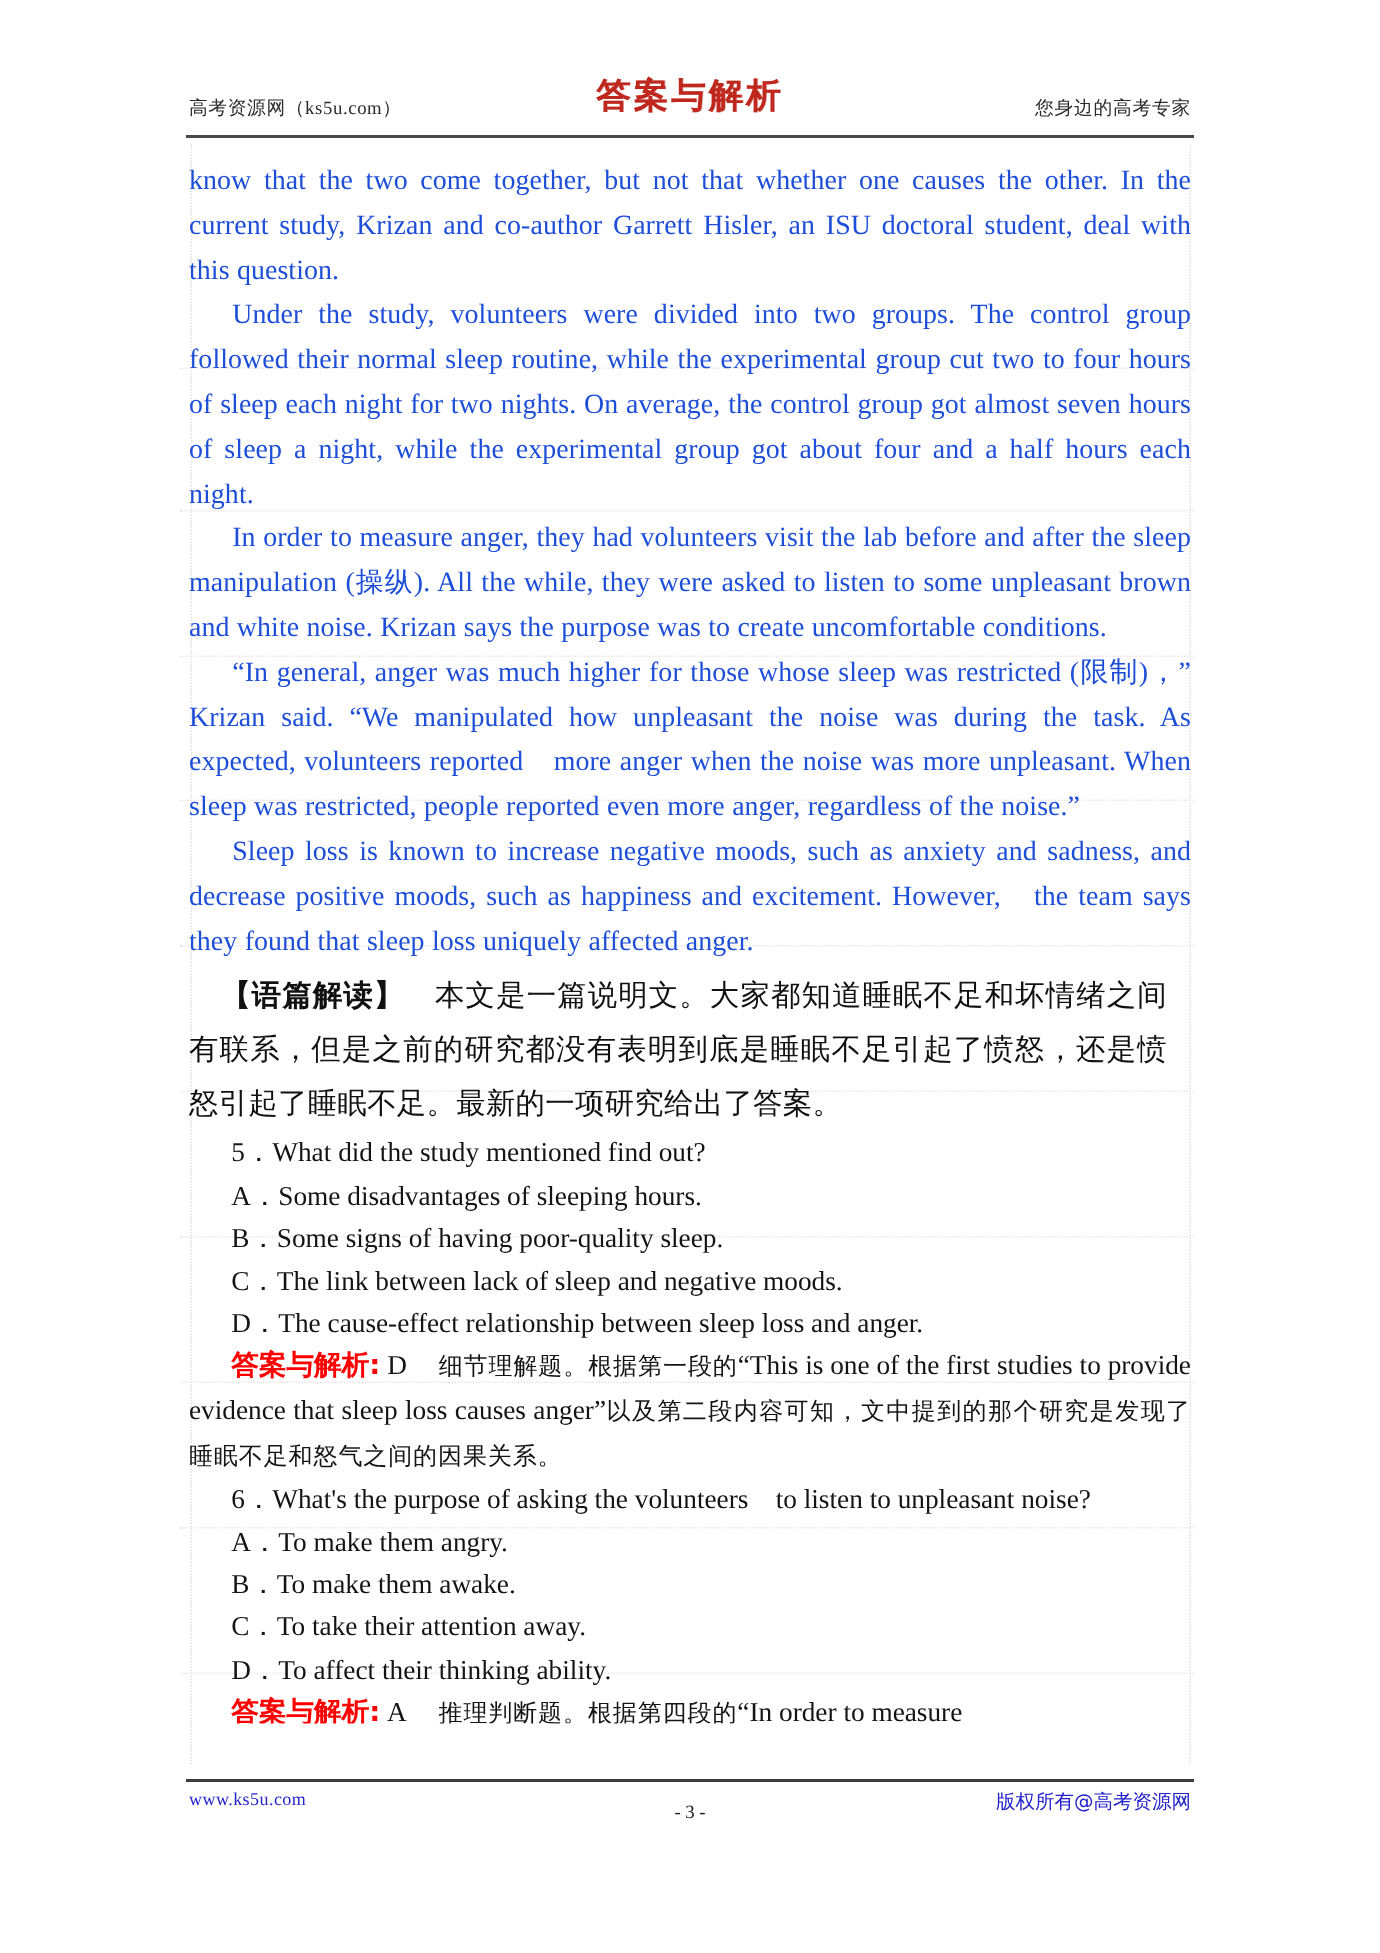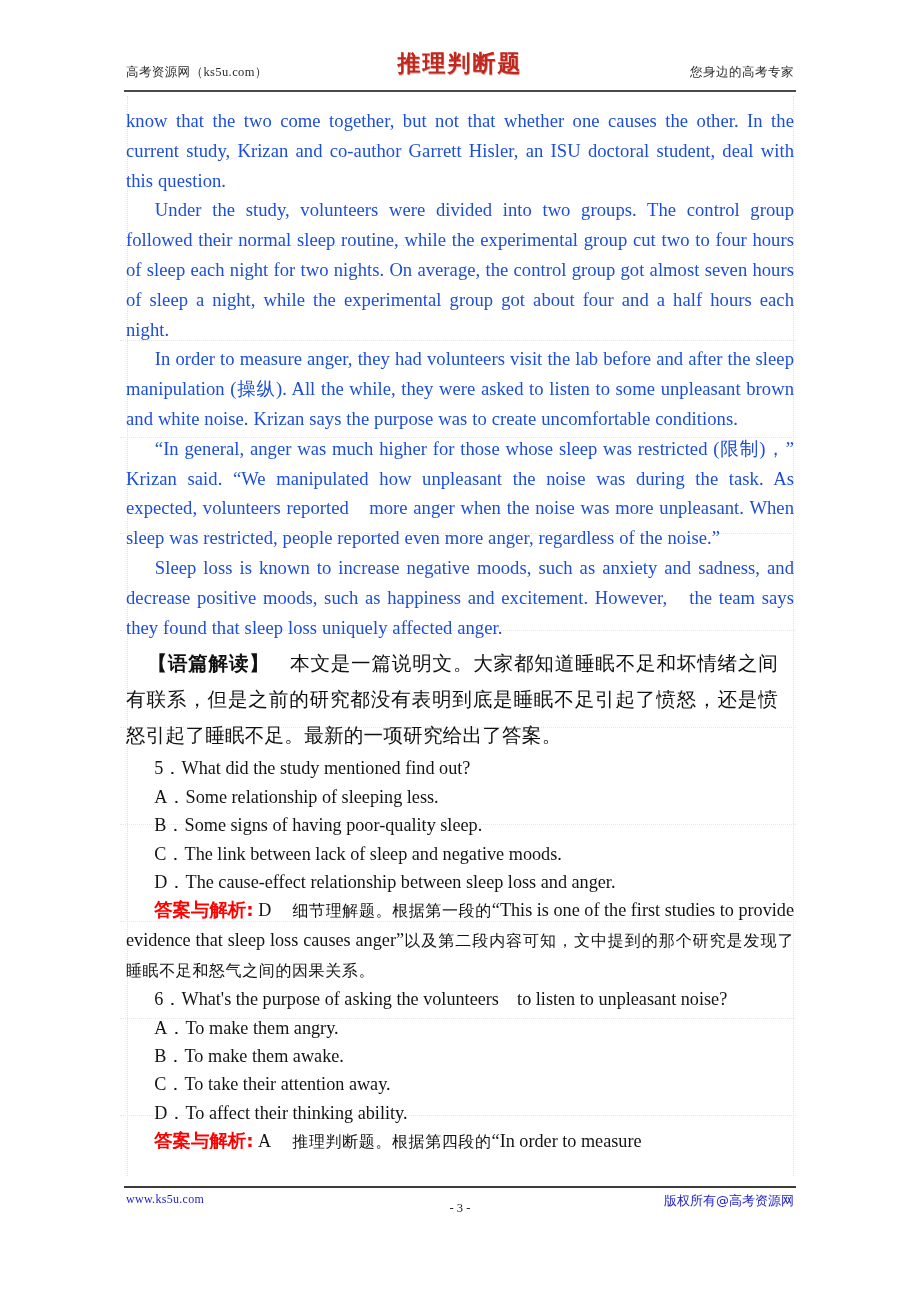--- a/index.html
+++ b/index.html
@@ -234,37 +234,37 @@
   <div class="hguide" style="top:824px;"></div>
   <div class="hguide" style="top:921px;"></div>
   <div class="hguide" style="top:1018px;"></div>
   <div class="hguide" style="top:1115px;"></div>
 </div>
 
 <div class="page">
 
   <div class="header">
     <div class="header-left">高考资源网（ks5u.com）</div>
-    <div class="header-logo">推理判断题</div>
+    <div class="header-logo">答案与解析</div>
     <div class="header-right">您身边的高考专家</div>
   </div>
   <div class="header-rule"></div>
 
   <div class="content">
 
     <p class="para noindent">know that the two come together, but not that whether one causes the other. In the current study, Krizan and co-author Garrett Hisler, an ISU doctoral student, deal with this question.</p>
     <p class="para">Under the study, volunteers were divided into two groups. The control group followed their normal sleep routine, while the experimental group cut two to four hours of sleep each night for two nights. On average, the control group got almost seven hours of sleep a night, while the experimental group got about four and a half hours each night.</p>
     <p class="para">In order to measure anger, they had volunteers visit the lab before and after the sleep manipulation (操纵). All the while, they were asked to listen to some unpleasant brown and white noise. Krizan says the purpose was to create uncomfortable conditions.</p>
     <p class="para">“In general, anger was much higher for those whose sleep was restricted (限制)，” Krizan said. “We manipulated how unpleasant the noise was during the task. As expected, volunteers reported　more anger when the noise was more unpleasant. When sleep was restricted, people reported even more anger, regardless of the noise.”</p>
     <p class="para">Sleep loss is known to increase negative moods, such as anxiety and sadness, and decrease positive moods, such as happiness and excitement. However,　the team says they found that sleep loss uniquely affected anger.</p>
 
     <p class="cn-block"><span class="tag">【语篇解读】</span><span>　本文是一篇说明文。大家都知道睡眠不足和坏情绪之间有联系，但是之前的研究都没有表明到底是睡眠不足引起了愤怒，还是愤怒引起了睡眠不足。最新的一项研究给出了答案。</span></p>
 
     <p class="question"><span>5．</span><span>What did the study mentioned find out?</span></p>
-    <p class="option">A．Some relationship of sleeping less.</p>
+    <p class="option">A．Some disadvantages of sleeping hours.</p>
     <p class="option">B．Some signs of having poor-quality sleep.</p>
     <p class="option">C．The link between lack of sleep and negative moods.</p>
     <p class="option">D．The cause-effect relationship between sleep loss and anger.</p>
 
     <p class="answer"><span class="answer-label">答案与解析:</span>&nbsp;<span>D</span>&nbsp;<span class="cn-run">　细节理解题。根据第一段的</span><span>“This is one of the first studies to provide evidence that sleep loss causes anger”</span><span class="cn-run">以及第二段内容可知，文中提到的那个研究是发现了睡眠不足和怒气之间的因果关系。</span></p>
 
     <p class="question"><span>6．</span><span>What's the purpose of asking the volunteers　to listen to unpleasant noise?</span></p>
     <p class="option">A．To make them angry.</p>
     <p class="option">B．To make them awake.</p>
     <p class="option">C．To take their attention away.</p>

